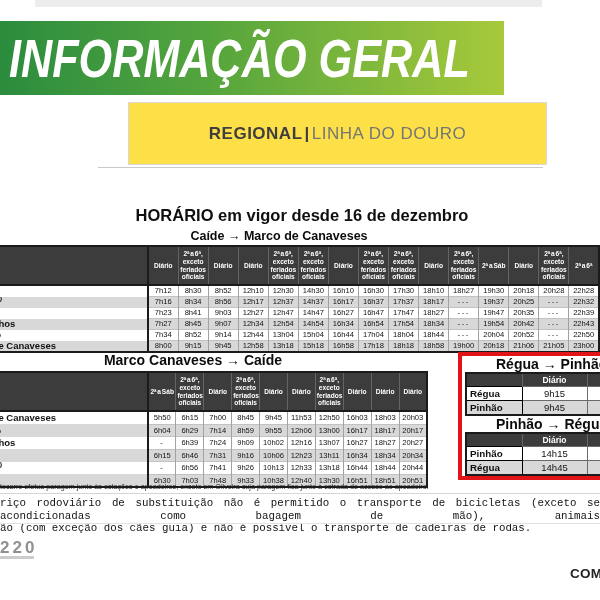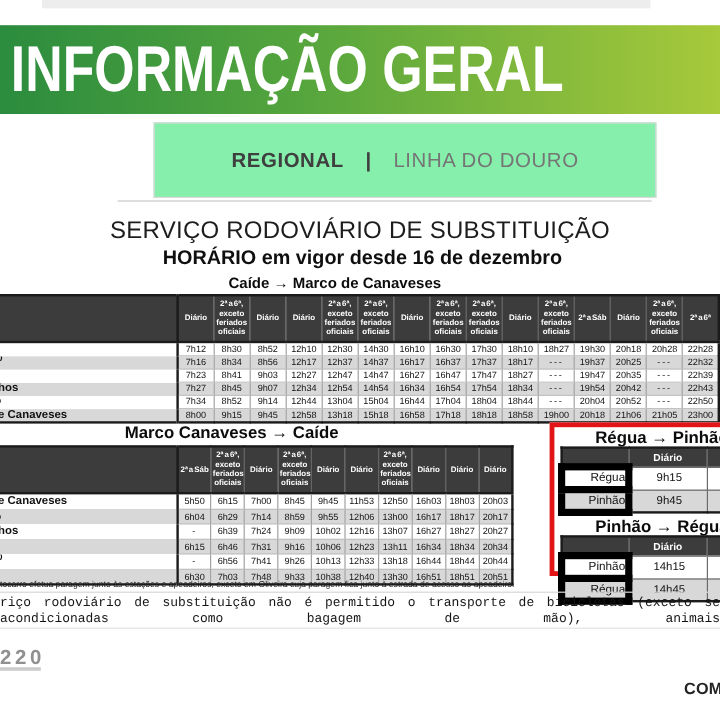--- a/index.html
+++ b/index.html
@@ -1,24 +1,24 @@
 <!DOCTYPE html>
 <html><head>
 <meta charset="utf-8">
 <style>
   html,body{margin:0;padding:0;background:#fff;}
   .page{position:relative;width:600px;height:600px;background:#ffffff;overflow:hidden;
         font-family:"Liberation Sans",sans-serif;color:#111;}
   .topstrip{position:absolute;left:35px;top:0;width:507px;height:7px;background:#ededed;}
-  .banner{position:absolute;left:0;top:21px;width:600px;height:74px;
-          background:linear-gradient(90deg,#2b8c3e 0%,#55a53d 42%,#a7c93b 100%);}
+  .banner{position:absolute;left:0;top:21px;width:504px;height:74px;
+          background:linear-gradient(90deg,#2b8c3e 0%,#55a53d 42%,#a7c93b 100%);font-style:italic;}
   .banner-text{position:absolute;left:9px;top:50%;transform:translateY(-50%) scaleX(0.8);
                transform-origin:left center;color:#fff;font-size:54px;font-weight:700;white-space:nowrap;}
   .region-box{position:absolute;left:128px;top:102px;width:417px;height:61px;border:1px solid #d8d8d8;
-              background:#86efac;display:flex;align-items:center;justify-content:center;gap:18px;}
+              background:#fde047;display:flex;align-items:center;justify-content:center;gap:2px;}
   .region-cat,.region-sep{font-size:17px;font-weight:700;color:#3f3f3f;letter-spacing:.5px;}
   .region-line{font-size:17px;font-weight:400;color:#757575;letter-spacing:.5px;text-align:center;}
   .hairline1{position:absolute;left:98px;top:167px;width:445px;height:1px;background:#c9c9c9;}
   .title-service{position:absolute;left:0;top:181px;width:600px;text-align:center;
                  font-size:20px;font-weight:400;color:#1d1d1d;letter-spacing:.2px;}
   .title-schedule{position:absolute;left:2px;top:206px;width:600px;text-align:center;
                   font-size:16.5px;font-weight:700;color:#0f0f0f;}
   .t1-title{position:absolute;left:-42px;top:229px;width:642px;text-align:center;
             font-size:12.5px;font-weight:700;color:#0c0c0c;}
   .t1-wrap{position:absolute;left:-42px;top:245px;}
@@ -44,22 +44,22 @@
 
   .redbox{position:absolute;left:458px;top:352px;width:154px;height:128px;border:4px solid #e31418;
           background:#fff;box-sizing:border-box;}
   .mini-title{font-size:14px;font-weight:700;color:#0c0c0c;white-space:nowrap;
               padding-left:34px;line-height:15px;margin-top:1px;}
   table.mini{border-collapse:collapse;table-layout:fixed;border:2px solid #1b1b1b;
              margin-left:3px;width:162px;background:#fff;}
   .mini col.c0{width:56px;} .mini col:nth-child(2){width:65px;} .mini col:nth-child(3){width:41px;}
   .mini thead th{background:#3c3c3c;color:#fff;font-size:8.5px;font-weight:700;height:12px;
                  line-height:12px;border-right:1px solid #666;padding:0;}
-  .mini tbody th.st{text-align:right;font-size:9.8px;font-weight:400;padding:0 0 0 3px;
-                    border:6px solid #000000;height:13px;line-height:13px;}
+  .mini tbody th.st{text-align:left;font-size:9.8px;font-weight:700;padding:0 0 0 3px;
+                    border:1px solid #000000;height:13px;line-height:13px;}
   .mini tbody td{text-align:center;font-size:9.5px;border:1px solid #6a6a6a;height:13px;
                  line-height:13px;padding:0;}
   .mini tbody tr:nth-child(even){background:#d8d8d8;}
 
   .footnote{position:absolute;left:0;top:482px;width:600px;font-size:7.2px;color:#1f1f1f;white-space:nowrap;}
   .hairline2{position:absolute;left:0;top:493px;width:600px;height:1px;background:#d6d6d6;}
   .para{position:absolute;left:0;top:497px;width:600px;font-size:10.8px;line-height:12.5px;color:#141414;font-family:Liberation Mono, monospace;}
   .para .l1{text-align:justify;text-align-last:justify;}
   .hairline3{position:absolute;left:0;top:523px;width:600px;height:1px;background:#e2e2e2;}
   .phone{position:absolute;left:0;top:538px;font-size:17px;font-weight:700;color:#909090;letter-spacing:3px;}
@@ -78,21 +78,20 @@
     <div class="banner-text">INFORMAÇÃO GERAL</div>
   </div>
 
   <div class="region-box">
     <span class="region-cat">REGIONAL</span>
     <span class="region-sep">|</span>
     <span class="region-line">LINHA DO DOURO</span>
   </div>
   <div class="hairline1"></div>
 
-  <div class="title-service">SERVIÇO RODOVIÁRIO DE SUBSTITUIÇÃO</div>
   <div class="title-schedule">HORÁRIO em vigor desde 16 de dezembro</div>
 
   <div class="t1-title">Caíde → Marco de Canaveses</div>
   <div class="t1-wrap">
     <table class="tt tt1">
         <colgroup>
           <col class="c0">
           <col>
           <col>
           <col>
@@ -410,20 +409,21 @@
             <td></td>
           </tr>
         </tbody>
       </table>
   </div>
 
   <div class="footnote">tocarro efetua paragem junto às estações e apeadeiros, exceto em Oliveira cuja paragem fica junto à estrada de acesso ao apeadeiro.</div>
   <div class="hairline2"></div>
   <div class="para">
     <div class="l1">riço rodoviário de substituição não é permitido o transporte de bicicletas (exceto se acondicionadas como bagagem de mão), animais</div>
+    <div class="l2">ão (com exceção dos cães guia) e não é possível o transporte de cadeiras de rodas.</div>
   </div>
   <div class="hairline3"></div>
 
   <div class="phone">220</div>
   <div class="smudge"></div>
   <div class="brand">COMB</div>
 
 </div>
 
 </body></html>

